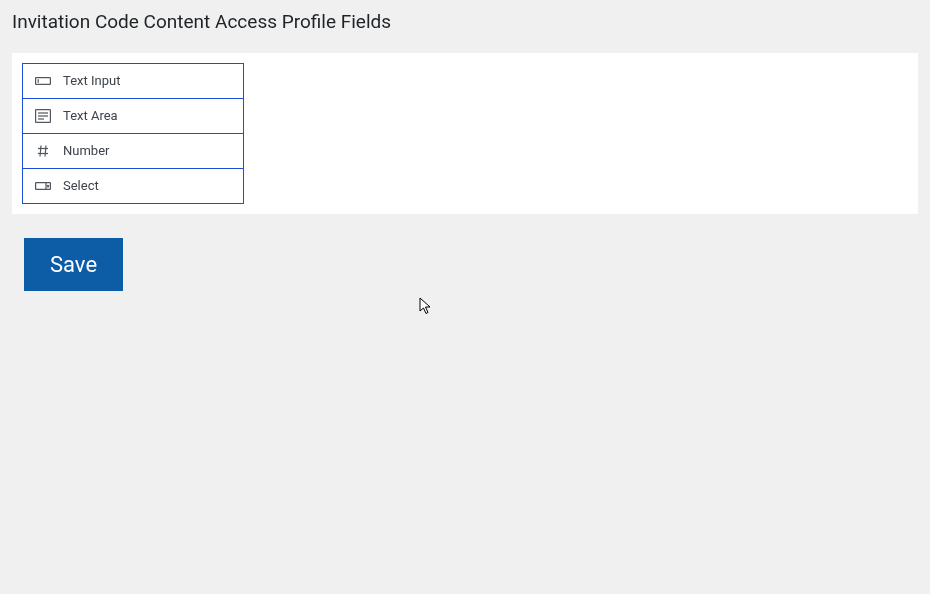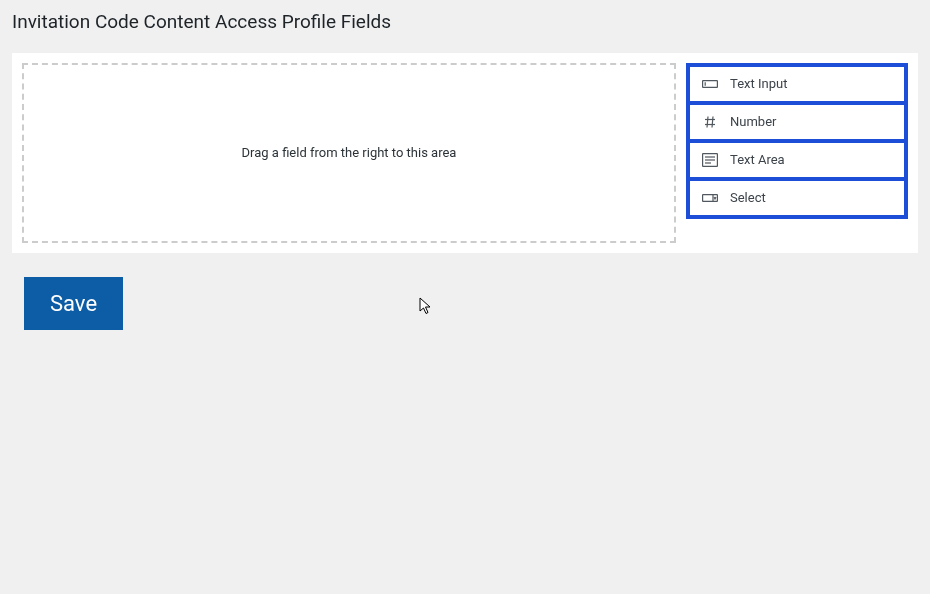--- a/index.html
+++ b/index.html
@@ -37,21 +37,21 @@
       display: flex;
       align-items: center;
       justify-content: center;
       color: #2c3338;
       font-size: 13px;
     }
     .field-palette {
       width: 222px;
     }
     .field-item {
-      border: 4px solid #1d4ed8;
+      border: 1px solid #1d4ed8;
       background: #fff;
       padding: 9px 12px;
       display: flex;
       align-items: center;
       gap: 12px;
       cursor: grab;
       font-size: 13px;
       color: #3c434a;
     }
     .field-item + .field-item {
@@ -88,58 +88,55 @@
   </style>
 </head>
 <body>
 
 
 
 <h1 class="page-title">Invitation Code Content Access Profile Fields</h1>
 
 <div class="panel">
 
-  <div class="drop-area">
-    <span>Drag a field from the right to this area</span>
-  </div>
 
   <div class="field-palette">
 
     <div class="field-item">
       <span class="icon">
         <svg viewBox="0 0 16 16" width="16" height="16" stroke="currentColor" fill="none" stroke-width="1.2">
           <rect x="0.6" y="4.6" width="14.8" height="6.8" rx="0.5"></rect>
           <line x1="3.2" y1="6.2" x2="3.2" y2="9.8"></line>
         </svg>
       </span>
       <span>Text Input</span>
     </div>
 
     <div class="field-item">
       <span class="icon">
         <svg viewBox="0 0 16 16" width="16" height="16" stroke="currentColor" fill="none" stroke-width="1.2">
+          <rect x="0.6" y="1.6" width="14.8" height="12.8" rx="0.5"></rect>
+          <line x1="3" y1="5" x2="13" y2="5"></line>
+          <line x1="3" y1="8" x2="13" y2="8"></line>
+          <line x1="3" y1="11" x2="9" y2="11"></line>
+        </svg>
+      </span>
+      <span>Text Area</span>
+    </div>
+
+    <div class="field-item">
+      <span class="icon">
+        <svg viewBox="0 0 16 16" width="16" height="16" stroke="currentColor" fill="none" stroke-width="1.2">
           <line x1="3" y1="5.5" x2="13" y2="5.5"></line>
           <line x1="3" y1="10.5" x2="13" y2="10.5"></line>
           <line x1="6" y1="2.5" x2="5" y2="13.5"></line>
           <line x1="11" y1="2.5" x2="10" y2="13.5"></line>
         </svg>
       </span>
       <span>Number</span>
-    </div>
-
-    <div class="field-item">
-      <span class="icon">
-        <svg viewBox="0 0 16 16" width="16" height="16" stroke="currentColor" fill="none" stroke-width="1.2">
-          <rect x="0.6" y="1.6" width="14.8" height="12.8" rx="0.5"></rect>
-          <line x1="3" y1="5" x2="13" y2="5"></line>
-          <line x1="3" y1="8" x2="13" y2="8"></line>
-          <line x1="3" y1="11" x2="9" y2="11"></line>
-        </svg>
-      </span>
-      <span>Text Area</span>
     </div>
 
     <div class="field-item">
       <span class="icon">
         <svg viewBox="0 0 16 16" width="16" height="16" stroke="currentColor" fill="none" stroke-width="1.2">
           <rect x="0.6" y="4.6" width="14.8" height="6.8" rx="0.5"></rect>
           <line x1="11" y1="4.6" x2="11" y2="11.4"></line>
           <polyline points="12,7 13,9 14,7" fill="none"></polyline>
         </svg>
       </span>

